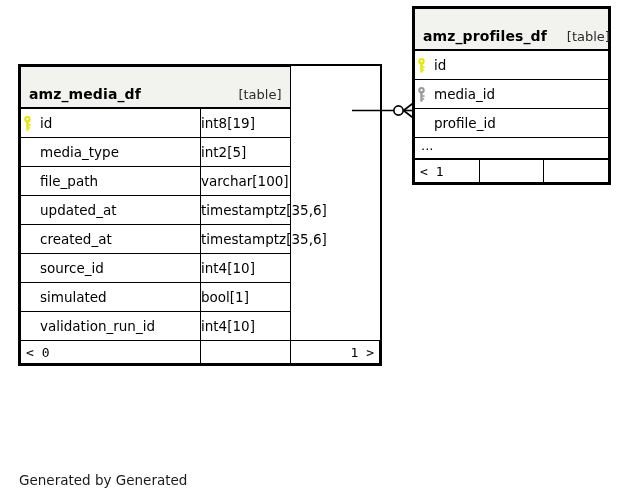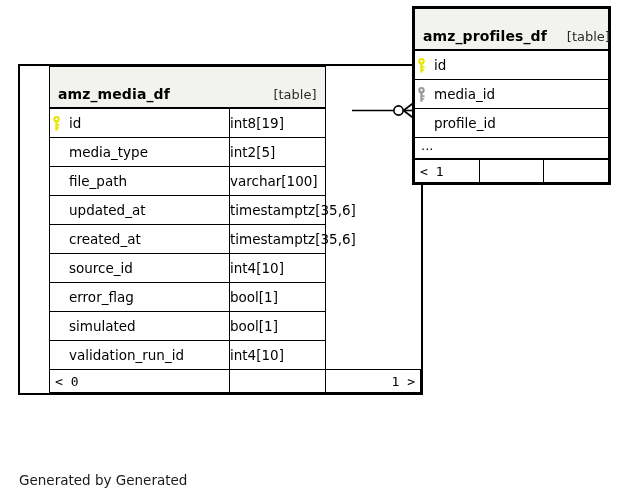--- a/index.html
+++ b/index.html
@@ -116,22 +116,21 @@
     padding: 0 5px;
   }
   .foot-left  { text-align: left;  }
   .foot-mid   { }
   .foot-right { text-align: right; }
 
   
   #entity-amz-media-df {
     left: 18px;
     top: 64px;
-    width: 405px;
-    padding-left: 29px;
+    width: 364px;
   }
   #entity-amz-media-df .c-name { width: 180px; }
   #entity-amz-media-df .f1 { width: 100px; }
   #entity-amz-media-df .f2 { width: 80px; }
 
   #entity-amz-profiles-df {
     left: 412px;
     top: 6px;
     width: 199px;
   }
@@ -242,29 +241,20 @@
           <td class="col-name-cell">
             <div class="col-name-inner">
               <span class="keyslot"></span>
               <span class="col-label">source_id</span>
             </div>
           </td>
           <td class="col-type-cell">int4[10]</td>
         </tr>
 
 
-        <tr class="col-row">
-          <td class="col-name-cell">
-            <div class="col-name-inner">
-              <span class="keyslot"></span>
-              <span class="col-label">error_flag</span>
-            </div>
-          </td>
-          <td class="col-type-cell">bool[1]</td>
-        </tr>
 
         <tr class="col-row">
           <td class="col-name-cell">
             <div class="col-name-inner">
               <span class="keyslot"></span>
               <span class="col-label">simulated</span>
             </div>
           </td>
           <td class="col-type-cell">bool[1]</td>
         </tr>

